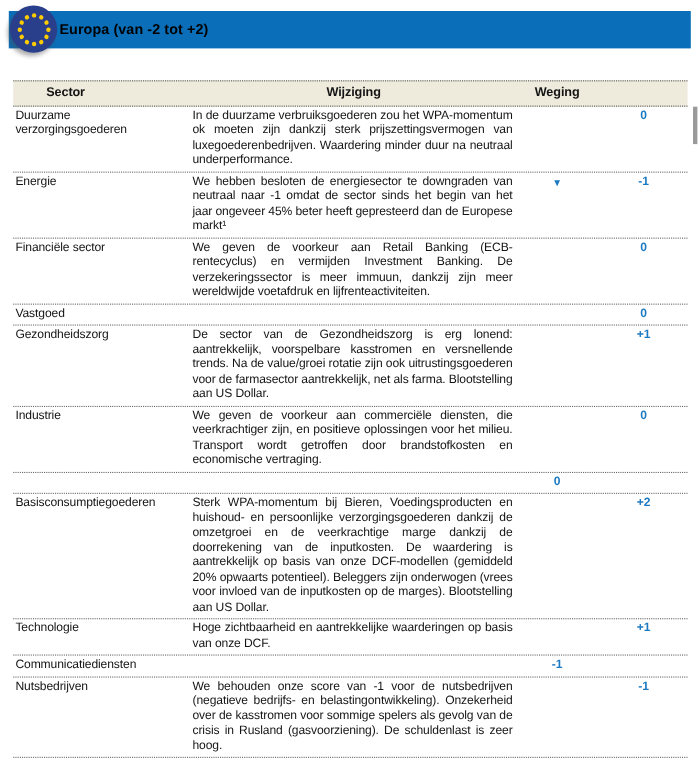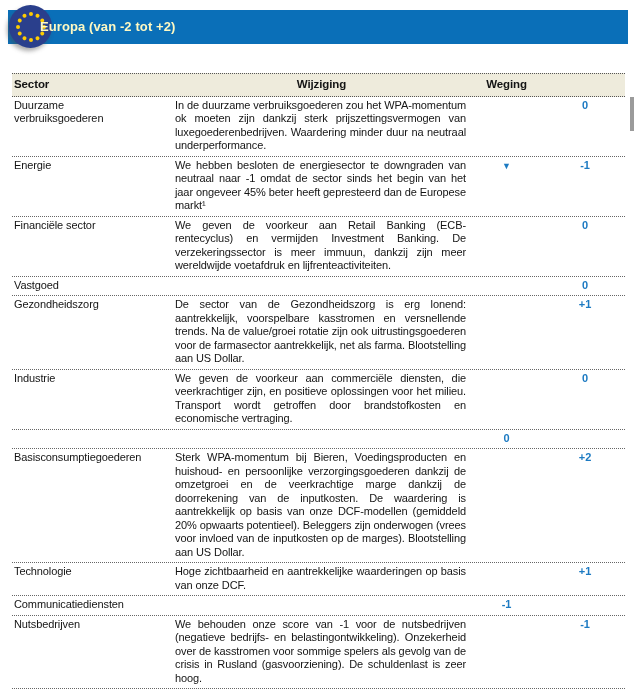--- a/index.html
+++ b/index.html
@@ -18,22 +18,22 @@
     -webkit-font-smoothing:antialiased;
   }
   .page{position:relative;width:635px;height:695px;overflow:hidden;background:#fff;}
 
   
   .title-bar{
     position:absolute;left:8px;top:10px;width:620px;height:34px;
     background:var(--bar);
   }
   .title-text{
-    position:absolute;left:32px;top:0;height:34px;line-height:34px;
-    color:#fef9c3;font-weight:bold;font-size:13px;letter-spacing:0.1px;
+    position:absolute;left:46px;top:0;height:34px;line-height:34px;
+    color:#000000;font-weight:bold;font-size:13px;letter-spacing:0.1px;
   }
   .flag{
     position:absolute;left:1px;top:-5px;width:43px;height:43px;border-radius:50%;
     background:var(--flag);
     box-shadow:-2px 3px 4px rgba(70,70,70,0.45);
   }
   .star{
     position:absolute;left:50%;top:50%;width:4px;height:4px;margin:-2px 0 0 -2px;
     background:var(--star);border-radius:50%;
   }
@@ -47,21 +47,21 @@
     display:grid;
     grid-template-columns:163px 293px 77px 80px;
   }
   .thead{
     background:var(--thead-bg);
     border-top:1px dotted var(--dot);
     border-bottom:1px dotted var(--dot);
     font-weight:bold;font-size:11.5px;
     padding:4px 0;
   }
-  .th-sector{padding-left:2px;}
+  .th-sector{padding-left:18px;margin-left:12px;}
   .th-opm,.th-wij,.th-weg{text-align:center;}
   .trow{
     border-bottom:1px dotted #666;
     padding:2px 0 3px 0;
   }
   .c-sector{padding:0 32px 0 2px;}
   .c-opm{text-align:justify;padding-right:2px;}
   .c-wij{
     text-align:center;color:var(--accent);
     font-size:9px;line-height:13px;padding-top:1px;
@@ -98,21 +98,21 @@
   </div>
 
   <div class="table">
     <div class="thead">
       <div class="th-sector">Sector</div>
       <div class="th-wij">Wijziging</div>
       <div class="th-weg">Weging</div>
     </div>
     <div id="tbody">
         <div class="trow">
-          <div class="c-sector">Duurzame verbruiksgoederen</div>
+          <div class="c-sector">Duurzame verzorgingsgoederen</div>
           <div class="c-opm">In de duurzame verbruiksgoederen zou het WPA-momentum ok moeten zijn dankzij sterk prijszettingsvermogen van luxegoederenbedrijven. Waardering minder duur na neutraal underperformance.</div>
           <div class="c-wij"></div>
           <div class="c-weg">0</div>
         </div>
         <div class="trow">
           <div class="c-sector">Energie</div>
           <div class="c-opm">We hebben besloten de energiesector te downgraden van neutraal naar -1 omdat de sector sinds het begin van het jaar ongeveer 45% beter heeft gepresteerd dan de Europese markt¹</div>
           <div class="c-wij">▼</div>
           <div class="c-weg">-1</div>
         </div>

